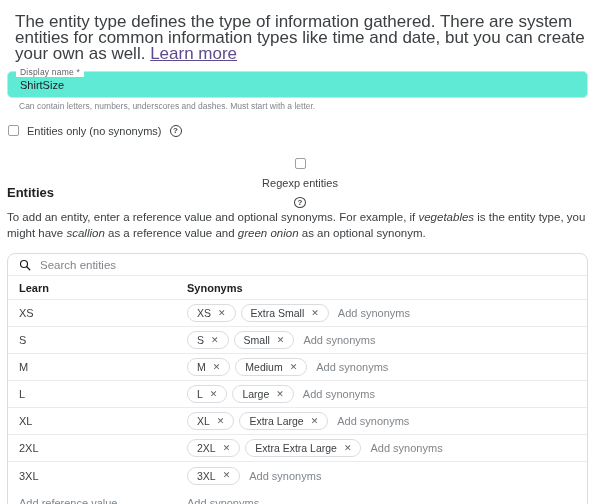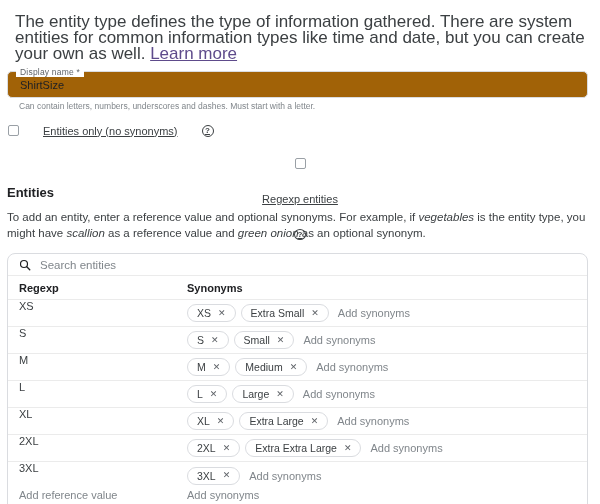--- a/index.html
+++ b/index.html
@@ -22,41 +22,40 @@
     color: #5e4b8b; text-decoration: underline; cursor: pointer;
   }
 
   
   .field {
     position: relative;
     margin-top: 9px;
     width: 581px; height: 27px;
     border: 1px solid #dadce0;
     border-radius: 5px;
-    background: #a16207;
+    background: #5eead4;
   }
   .field-label {
     position: absolute; top: -5px; left: 8px;
     background: #fff; padding: 0 4px;
     font-size: 8.5px; color: #5f6368; letter-spacing: .2px;
   }
   .field-value {
     padding: 7px 0 0 12px;
     font-size: 11px; color: #202124;
   }
   .helper {
     margin: 3px 0 0 12px;
     font-size: 8.5px; color: #80868b;
   }
 
   
   .option-row {
-    display: flex; align-items: center; gap: 24px;
+    display: flex; align-items: center; gap: 8px;
     height: 13px;
-    text-decoration: underline;
   }
   .opt1 { margin-top: 13px; }
   .opt2 { margin-top: 21px; flex-direction: column; }
   .checkbox {
     width: 11px; height: 11px; flex: 0 0 11px;
     border: 1.5px solid #9aa0a6; border-radius: 2px;
     background: #fff; cursor: pointer; margin-left: 1px;
   }
   .option-label { font-size: 11px; color: #3c4043; }
   .help-icon {
@@ -98,21 +97,21 @@
     display: flex; align-items: center;
     height: 24px;
     border-bottom: 1px solid #ebebeb;
     font-weight: bold; font-size: 11px; color: #202124;
   }
   .col-entity {
     width: 179px; flex: 0 0 179px;
     padding-left: 11px;
   }
   .trow {
-    display: flex; 
+    display: flex; align-items: center;
     height: 27px;
     border-bottom: 1px solid #ebebeb;
     font-size: 11px; color: #3c4043;
   }
   .trow:last-child { border-bottom: none; }
   .syn-cell {
     display: flex; align-items: center; gap: 5px; flex: 1;
   }
   .chip {
     display: inline-flex; align-items: center; gap: 7px;
@@ -162,21 +161,21 @@
 
     <div class="search-row">
       <svg width="12" height="12" viewBox="0 0 24 24">
         <circle cx="10" cy="10" r="7" fill="none" stroke="#202124" stroke-width="2.4"></circle>
         <line x1="15.5" y1="15.5" x2="21.5" y2="21.5" stroke="#202124" stroke-width="2.8" stroke-linecap="round"></line>
       </svg>
       <span class="search-placeholder">Search entities</span>
     </div>
 
     <div class="header-row">
-      <div class="col-entity">Regexp</div>
+      <div class="col-entity">Learn</div>
       <div>Synonyms</div>
     </div>
 
     <div id="table-body">
   <div class="trow">
     <div class="col-entity entity-cell">XS</div>
     <div class="syn-cell">
 
   <span class="chip">
     <span class="chip-label">XS</span>

